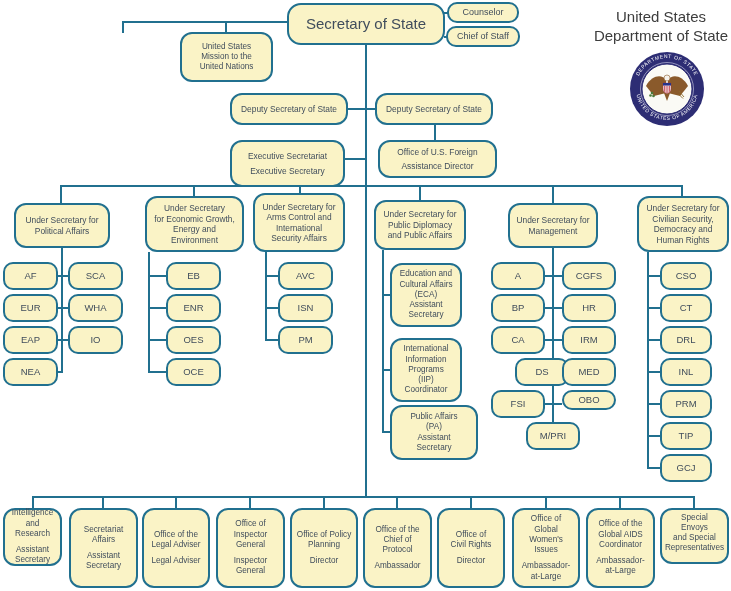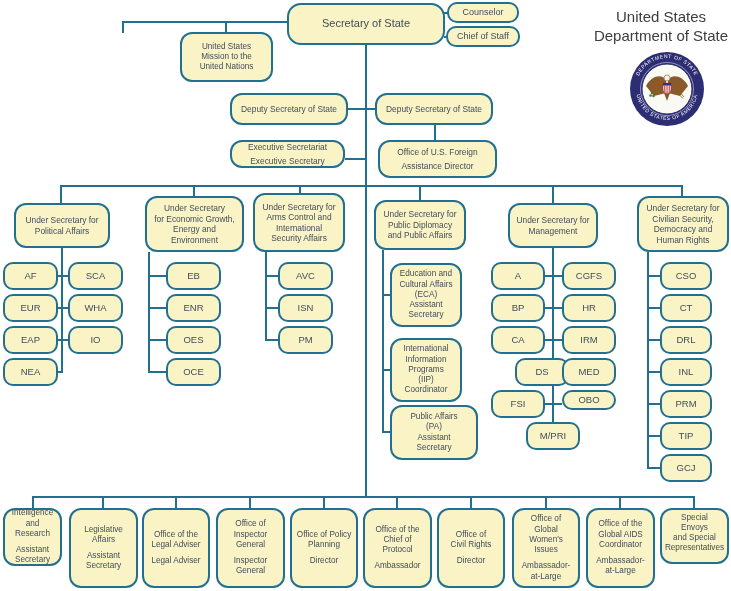--- a/index.html
+++ b/index.html
@@ -6,21 +6,21 @@
   #canvas{position:relative;width:731px;height:591px;font-family:"Liberation Sans",sans-serif}
   .bx{position:absolute;box-sizing:border-box;background:#FAF3C6;border:2px solid #21708F;
       border-radius:12px;display:flex;flex-direction:column;align-items:center;justify-content:center;
       color:#404D5C;text-align:center;padding:1px 2px}
   .lbl{white-space:pre-line;display:block}
   .ln{position:absolute;background:#21708F;display:block}
   .f82{font-size:8.2px;line-height:1.25}
   .f84{font-size:8.4px;line-height:1.25}
   .f9{font-size:9px;line-height:1.2}
   .f95{font-size:9.5px;line-height:1.2}
-  .fsec{font-size:11px;line-height:1.2}
+  .fsec{font-size:15px;line-height:1.2}
   .r10{border-radius:10px}
   .r14{border-radius:14px}
   .two{gap:6px}
   .g4{gap:4px}
   .title{position:absolute;left:576px;top:8px;width:170px;text-align:center;
          font-size:15px;line-height:1.25;color:#3d3d3d}
   svg{position:absolute;display:block}
 </style>
 </head>
 <body>
@@ -141,21 +141,21 @@
     <span class="lbl">United States
 Mission to the
 United Nations</span>
   </div>
   <div class="bx f84" style="left:230px;top:93px;width:118px;height:32px">
     <span class="lbl">Deputy Secretary of State</span>
   </div>
   <div class="bx f84" style="left:375px;top:93px;width:118px;height:32px">
     <span class="lbl">Deputy Secretary of State</span>
   </div>
-  <div class="bx f84 g4" style="left:230px;top:140px;width:115px;height:28px">
+  <div class="bx f84 g4" style="left:230px;top:140px;width:115px;height:47px">
     <span class="lbl">Executive Secretariat</span>
     <span class="lbl">Executive Secretary</span>
   </div>
   <div class="bx f84 g4" style="left:378px;top:140px;width:119px;height:38px">
     <span class="lbl">Office of U.S. Foreign</span>
     <span class="lbl">Assistance Director</span>
   </div>
 
   <div class="bx f84" style="left:14px;top:203px;width:96px;height:45px">
     <span class="lbl">Under Secretary for
@@ -312,21 +312,21 @@
     </div>
 
   <div class="bx f82 two" style="left:3px;top:508px;width:59px;height:58px">
     <span class="lbl">Intelligence
 and
 Research</span>
     <span class="lbl">Assistant
 Secretary</span>
   </div>
   <div class="bx f82 two" style="left:69px;top:508px;width:69px;height:80px">
-    <span class="lbl">Legislative
+    <span class="lbl">Secretariat
 Affairs</span>
     <span class="lbl">Assistant
 Secretary</span>
   </div>
   <div class="bx f82 two" style="left:142px;top:508px;width:68px;height:80px">
     <span class="lbl">Office of the
 Legal Adviser</span>
     <span class="lbl">Legal Adviser</span>
   </div>
   <div class="bx f82 two" style="left:216px;top:508px;width:69px;height:80px">

